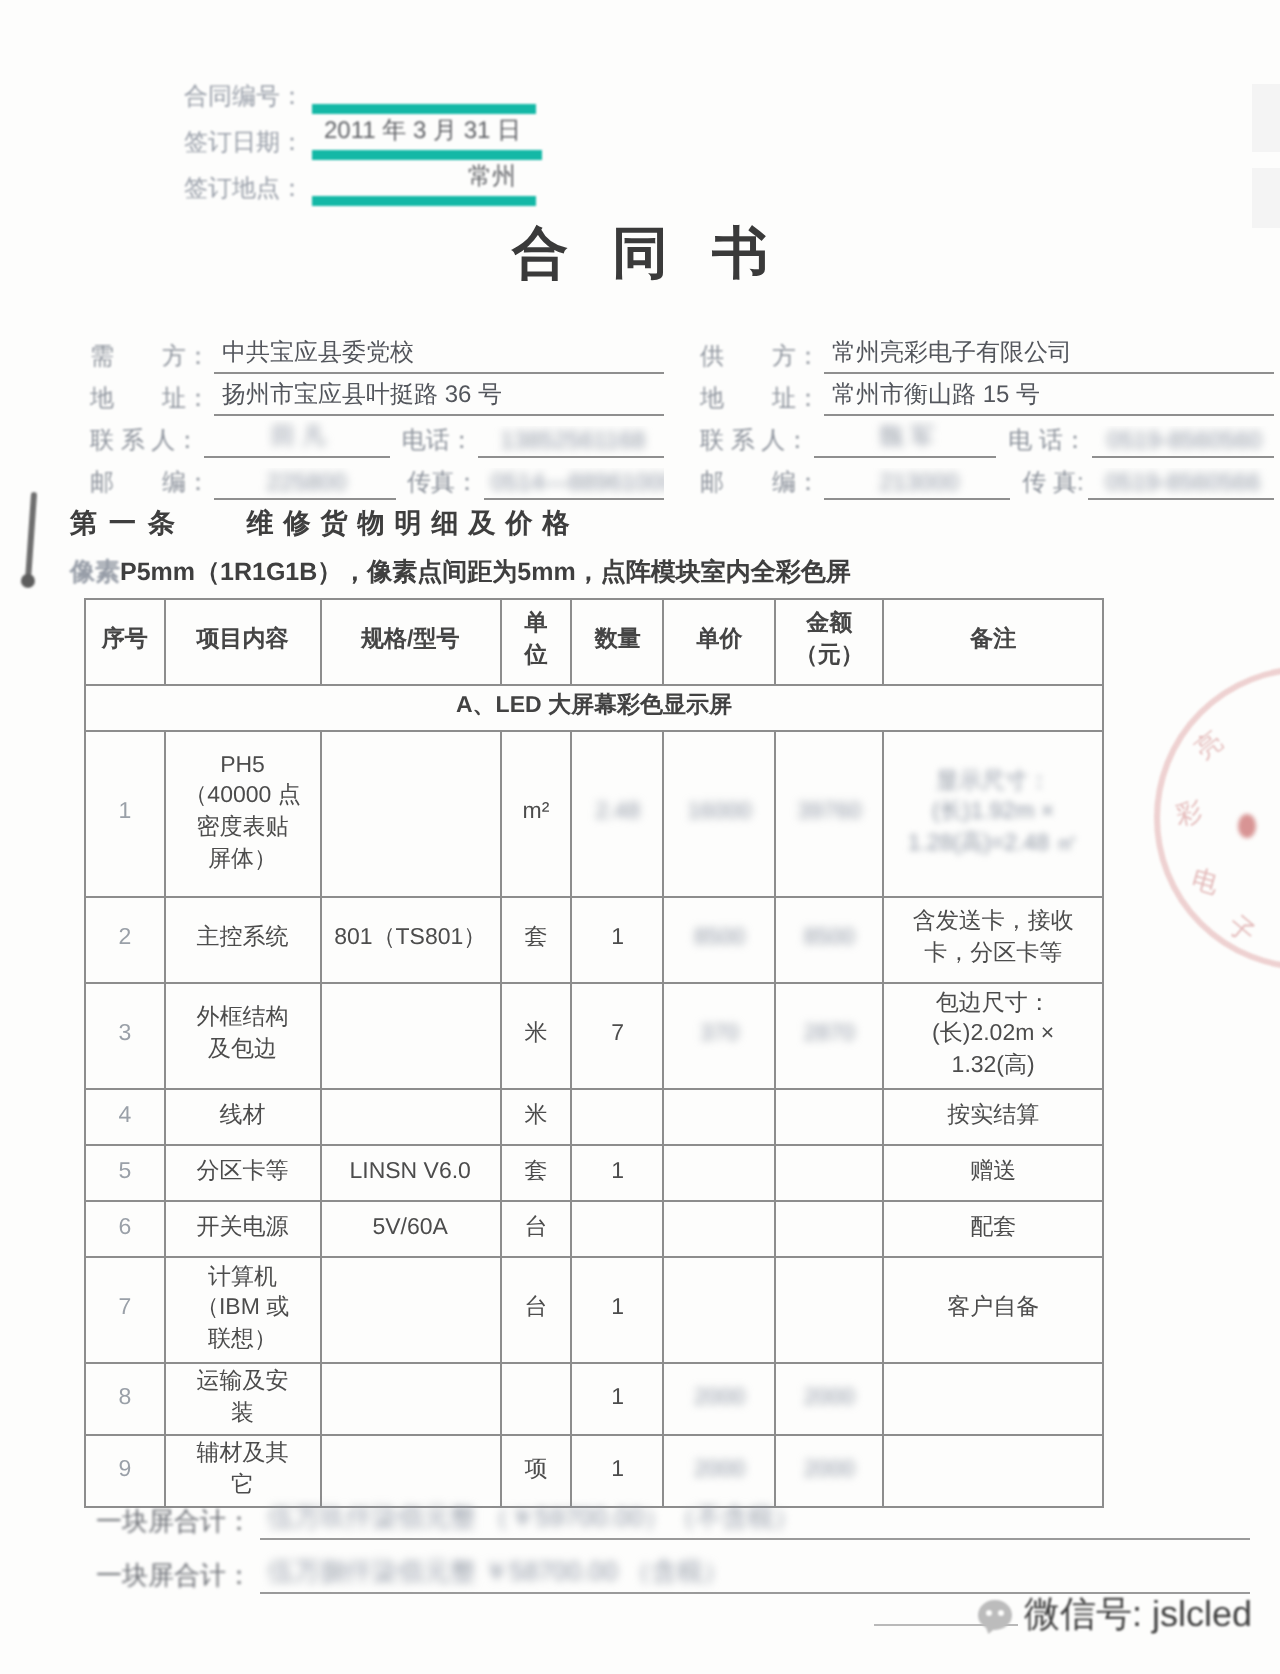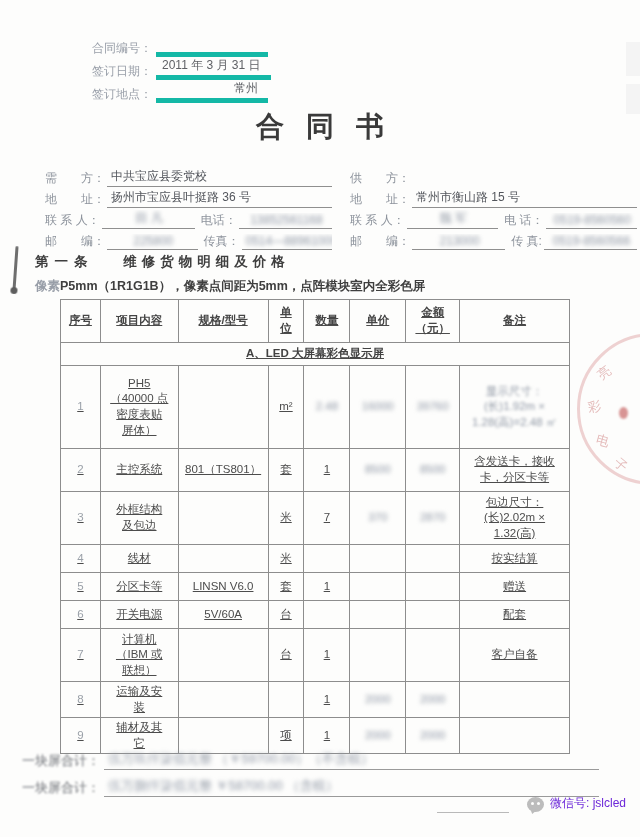--- a/index.html
+++ b/index.html
@@ -38,38 +38,37 @@
   .pval.c{text-align:center;}
 
   
   .sec-heading{position:absolute;left:35px;top:253px;font-size:13.5px;font-weight:bold;color:#3e3e3e;filter:blur(0.3px);}
   .sec-heading .no{letter-spacing:6px;margin-right:26px;}
   .sec-heading .tt{letter-spacing:5px;}
   .spec-line{position:absolute;left:35px;top:278px;font-size:12.5px;font-weight:bold;color:#3f3f3f;filter:blur(0.3px);}
 
   
   table.items{
-    position:absolute;left:60px;top:299px;width:510px;
+    position:absolute;left:42px;top:299px;width:510px;
     border-collapse:collapse;font-size:11.5px;color:#4c4c4c;
     filter:blur(0.25px);
-    text-decoration:underline;
   }
   table.items th,table.items td{
     border:1px solid #8d8d8d;text-align:center;vertical-align:middle;
     padding:2px 3px;line-height:1.35;
   }
   table.items th{font-weight:bold;color:#454545;height:38px;}
   tr.section-row td{height:18px;font-weight:bold;color:#424242;}
   td.serial{color:#9aa0a8;}
   .h-r1{height:78px}.h-r2{height:38px}.h-r3{height:48px}
   .h-r4{height:23px}.h-r5{height:23px}.h-r6{height:23px}
   .h-r7{height:48px}.h-r8{height:30px}.h-r9{height:30px}
 
   
-  .totals{position:absolute;left:22px;top:743px;width:577px;font-size:13px;}
+  .totals{position:absolute;left:48px;top:743px;width:577px;font-size:13px;}
   .total-line{display:flex;align-items:flex-end;height:27px;}
   .total-line .tl{white-space:nowrap;color:#6a6d73;filter:blur(0.8px);margin-right:4px;}
   .total-line .tv{flex:1;border-bottom:1px solid #9a9a9a;padding:0 2px 1px 4px;}
 
   
   .stamp{position:absolute;left:577px;top:333px;width:152px;height:152px;border-radius:50%;
     border:3px solid rgba(204,108,108,0.30);box-sizing:border-box;filter:blur(0.6px);}
   .stamp span{position:absolute;color:rgba(198,104,104,0.45);font-size:13px;}
   .stamp .c1{left:18px;top:28px;transform:rotate(-38deg);}
   .stamp .c2{left:8px;top:62px;transform:rotate(-12deg);}
@@ -79,22 +78,22 @@
     background:rgba(185,62,62,0.55);filter:blur(1px);}
 
   
   .pen-mark{position:absolute;left:14px;top:246px;width:3px;height:45px;background:#6e6e6e;
     transform:rotate(4deg);border-radius:2px;filter:blur(0.4px);}
   .pen-mark::after{content:"";position:absolute;left:-2px;bottom:-3px;width:7px;height:7px;
     border-radius:50%;background:#5d5d5d;}
 
   
   .footer-line{position:absolute;left:437px;top:812px;width:72px;height:1px;background:#b9b9b9;}
-  .footer{position:absolute;right:14px;top:795px;display:flex;align-items:flex-end;color:#6d28d9;
-    font-size:12px;filter:blur(0.4px);}
+  .footer{position:absolute;right:14px;top:795px;display:flex;align-items:center;color:#404040;
+    font-size:18px;filter:blur(0.4px);}
   .wechat-icon{width:17px;height:15px;background:#bcbcbc;border-radius:50% 50% 50% 50%;
     position:relative;margin-right:6px;}
   .wechat-icon::before{content:"";position:absolute;left:4px;top:5px;width:3px;height:3px;
     border-radius:50%;background:#fdfdfc;box-shadow:6px 0 0 #fdfdfc;}
   .wechat-icon::after{content:"";position:absolute;left:2px;bottom:-2px;width:0;height:0;
     border-left:4px solid transparent;border-right:3px solid transparent;border-top:5px solid #bcbcbc;
     transform:rotate(18deg);}
 
   
   .edge-a{position:absolute;background:#f4f4f4;}
@@ -138,20 +137,21 @@
     <div class="prow">
       <span class="plabel">邮　　编：</span>
       <span class="pval c"><span class="blur">225800</span></span>
       <span class="pmid">传真：</span>
       <span class="pval c"><span class="blur">0514—88961000</span></span>
     </div>
   </div>
   <div class="pcol">
     <div class="prow">
       <span class="plabel">供　　方：</span>
+      <span class="pval">常州亮彩电子有限公司</span>
     </div>
     <div class="prow">
       <span class="plabel">地　　址：</span>
       <span class="pval">常州市衡山路 15 号</span>
     </div>
     <div class="prow">
       <span class="plabel">联 系 人：</span>
       <span class="pval c"><span class="blur">魏 军</span></span>
       <span class="pmid">电 话：</span>
       <span class="pval c"><span class="blur">0519-8560560</span></span>

